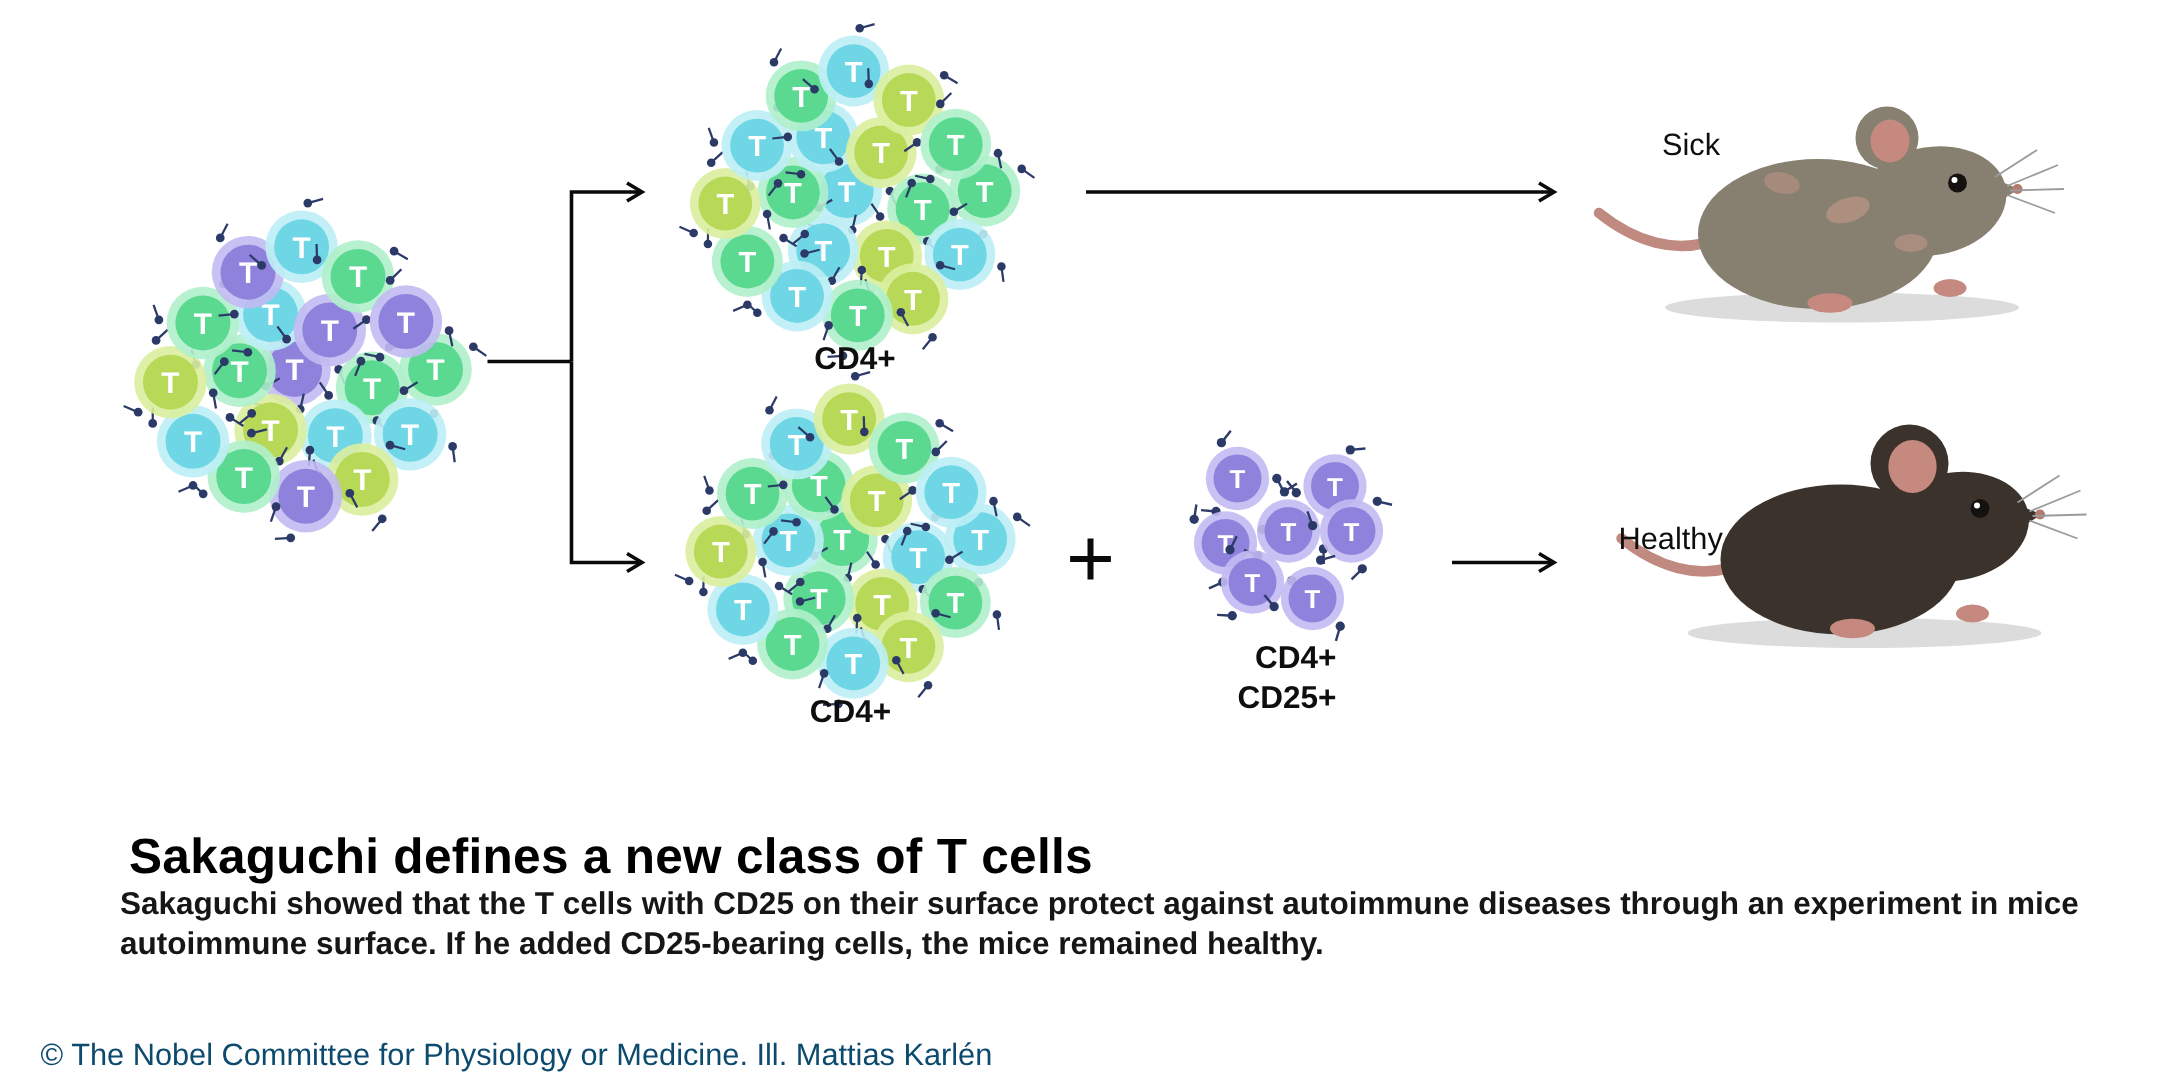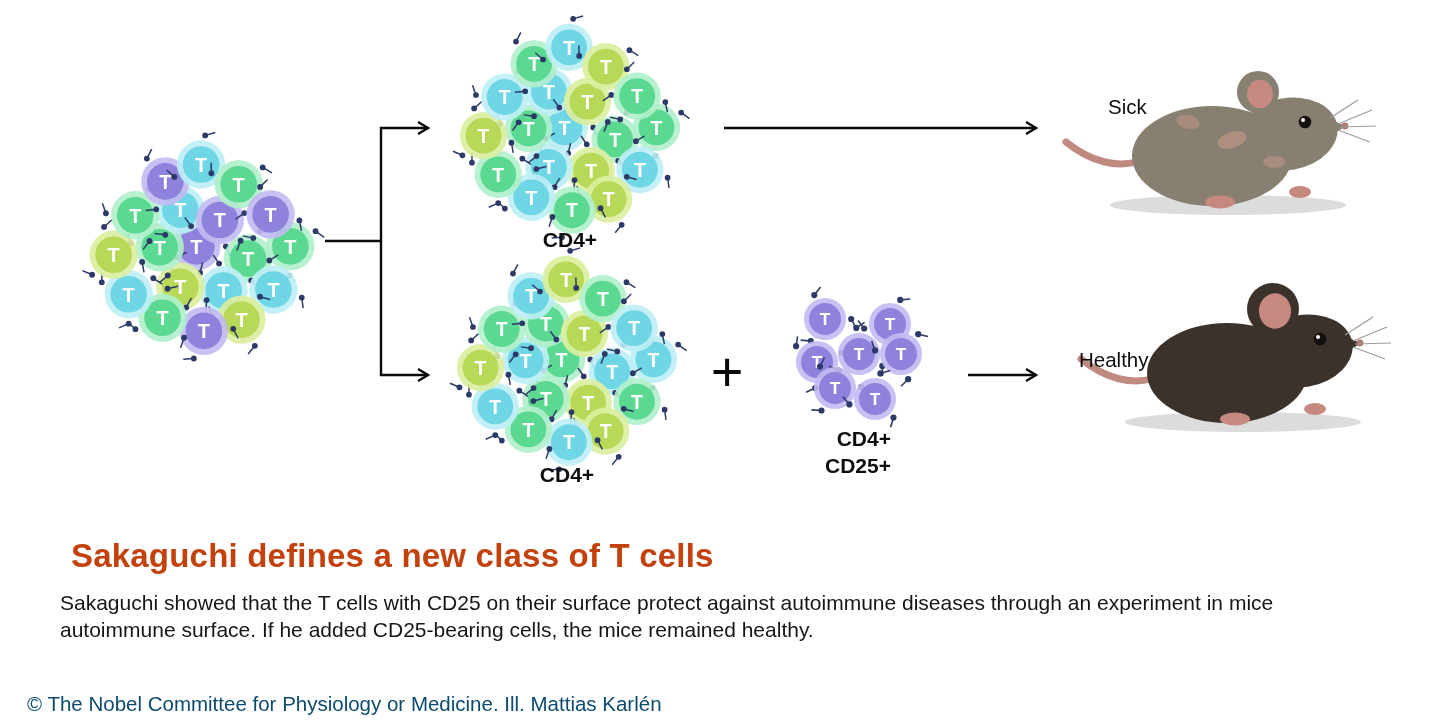--- a/index.html
+++ b/index.html
@@ -1,22 +1,22 @@
 <!DOCTYPE html>
 <html><head>
 <meta charset="utf-8">
 <style>
   html,body{margin:0;padding:0;background:#ffffff;}
   body{font-family:"Liberation Sans",sans-serif;color:#111;width:1440px;height:727px;overflow:hidden;}
   .stage{position:relative;width:1440px;height:727px;background:#fff;}
   #diagram{position:absolute;left:0;top:0;width:1440px;height:520px;}
   .cluster-label{position:absolute;font-weight:700;font-size:21px;color:#0e0e0e;text-align:right;transform:translateX(-50%);line-height:27px;}
   .mouse-label{position:absolute;font-weight:400;font-size:20.5px;color:#0e0e0e;}
-  .title{position:absolute;left:70px;top:536px;margin:1px;font-size:33px;font-weight:700;letter-spacing:.2px;color:#c2410c;}
-  .body-text{position:absolute;left:60px;top:590px;margin:0;width:1340px;font-size:21px;line-height:26.5px;color:#161616;}
+  .title{position:absolute;left:70px;top:536px;margin:16px;font-size:33px;font-weight:700;letter-spacing:.2px;color:#000000;}
+  .body-text{position:absolute;left:80px;top:590px;margin:0;width:1340px;font-size:21px;line-height:26.5px;color:#161616;font-weight:bold;}
   .bline{display:block;}
   .credit{position:absolute;left:27px;top:692px;font-size:20.5px;color:#6fa09b;}
 </style>
 </head>
 <body>
 
 <div class="stage">
   <div id="diagram"><svg width="1440" height="520" viewBox="0 0 1440 520" xmlns="http://www.w3.org/2000/svg">
         <defs>
           <marker id="ah" markerUnits="userSpaceOnUse" markerWidth="18" markerHeight="18" viewBox="0 0 18 18" refX="14" refY="9" orient="auto">
@@ -779,21 +779,21 @@
       </svg></div>
 
   <div class="cluster-label" style="left:570px;top:226px">CD4+</div>
   <div class="cluster-label" style="left:567px;top:461px">CD4+</div>
 
   <div class="cluster-label" style="left:858px;top:425px">
     <div>CD4+</div>
     <div>CD25+</div>
   </div>
 
-  <div class="mouse-label" style="left:1108px;top:95px">Sick</div>
+  <div class="mouse-label" style="left:1108px;top:85px">Sick</div>
   <div class="mouse-label" style="left:1079px;top:348px">Healthy</div>
 
   <h1 class="title">Sakaguchi defines a new class of T cells</h1>
 
   <p class="body-text">
     <span class="bline">Sakaguchi showed that the T cells with CD25 on their surface protect against autoimmune diseases through an experiment in mice</span>
     <span class="bline">autoimmune surface. If he added CD25-bearing cells, the mice remained healthy.</span>
   </p>
 
   <div class="credit" style="color: #0c4a6e;">© The Nobel Committee for Physiology or Medicine. Ill. Mattias Karlén</div>

